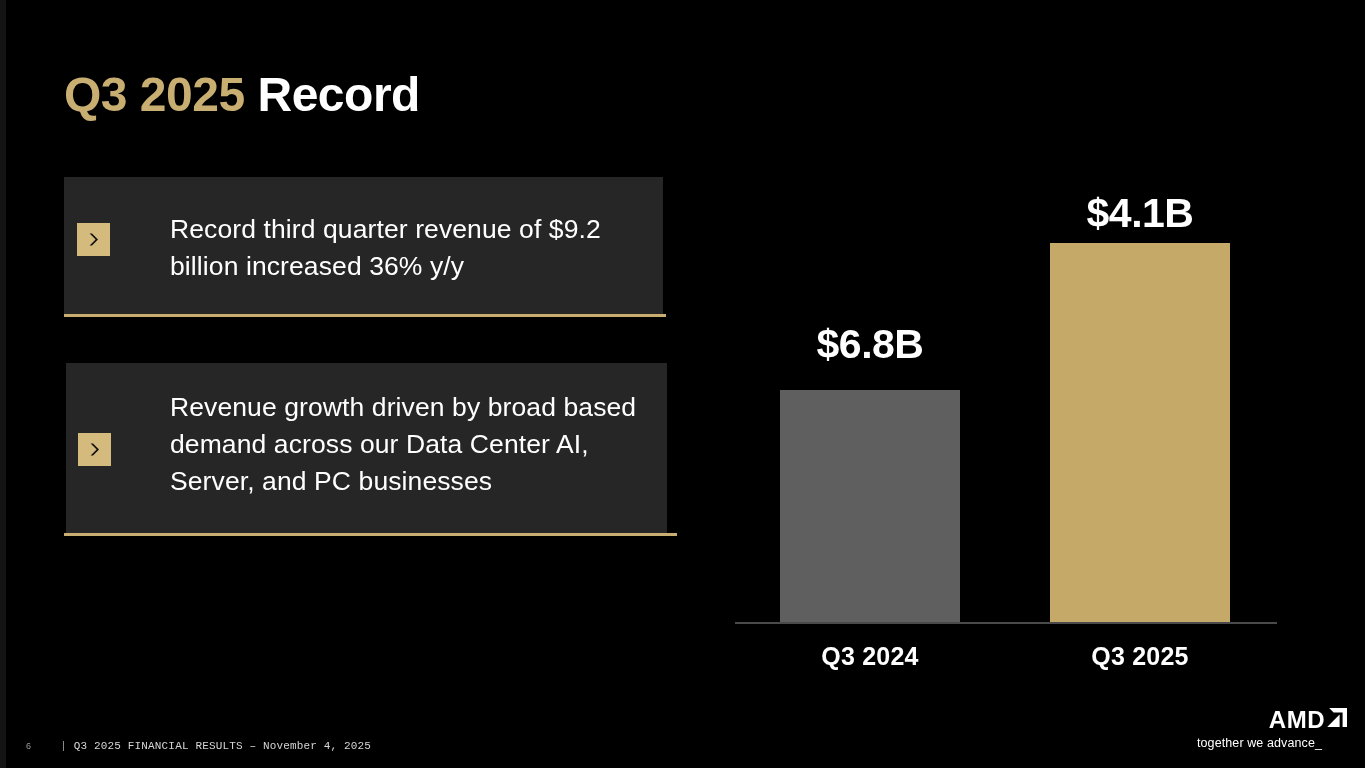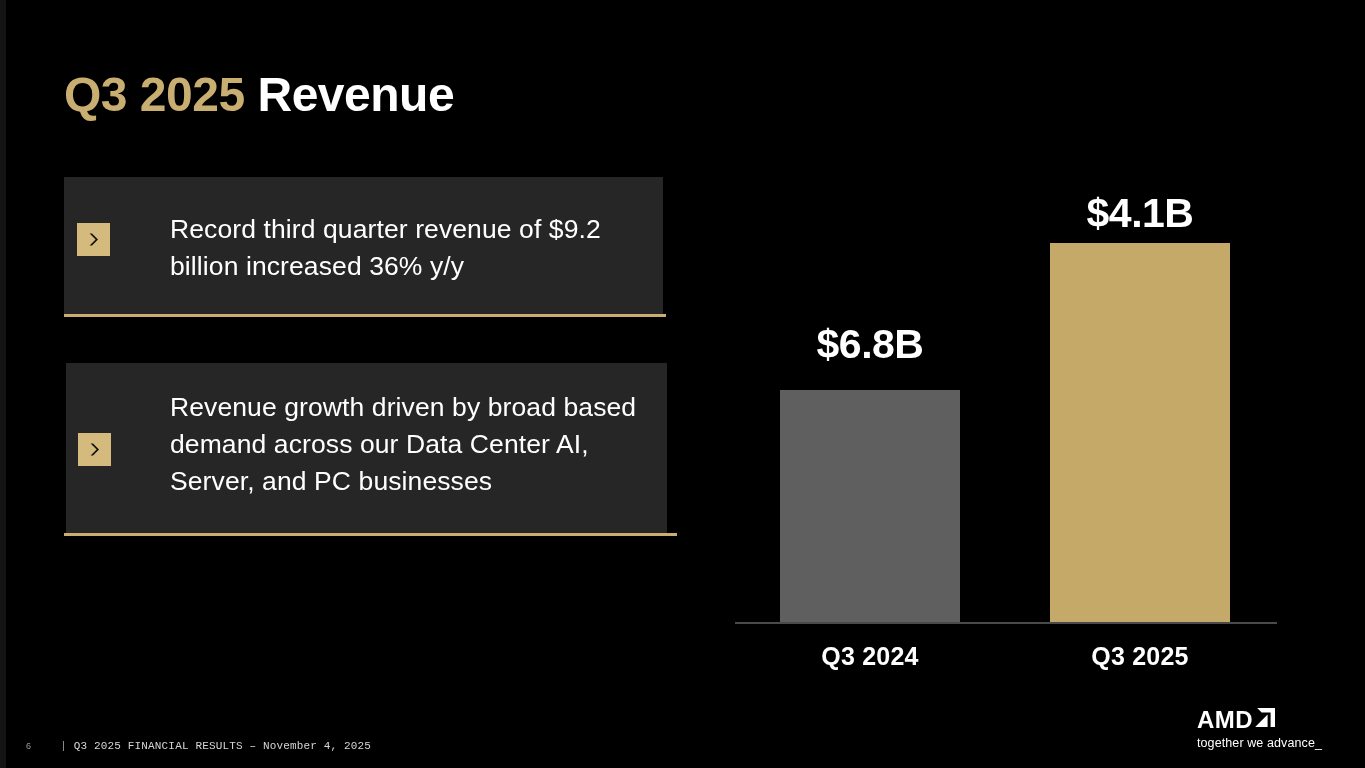--- a/index.html
+++ b/index.html
@@ -175,20 +175,21 @@
     right: 18px;
     top: 709px;
     text-align: left;
     width: 150px;
   }
   .logo-mark {
     display: flex;
     align-items: flex-end;
     gap: 0;
     height: 22px;
+    justify-content: flex-end;
   }
   .logo-word {
     color: #FFFFFF;
     font-size: 24px;
     font-weight: bold;
     letter-spacing: 0.5px;
     line-height: 22px;
   }
   .logo-tag {
     margin-top: 5px;
@@ -199,21 +200,21 @@
   }
 </style>
 </head>
 <body>
 
 <div class="slide">
 
   <div class="edge-strip"></div>
 
   <div class="title">
-    <span class="accent">Q3 2025</span><span>&nbsp;</span><span class="plain">Revenue</span>
+    <span class="accent">Q3 2025</span><span>&nbsp;</span><span class="plain">Record</span>
   </div>
 
   <div class="card" id="card-1"></div>
   <div class="card-rule" id="rule-1"></div>
   <div class="chevron-box" id="chev-1">
     <svg width="17" height="17" viewBox="0 0 17 17" aria-hidden="true">
       <path d="M4.6 2.6 L10.6 8.5 L4.6 14.4 L7.0 14.4 L13.0 8.5 L7.0 2.6 Z" fill="#111111"></path>
     </svg>
   </div>
   <div class="card-text" id="text-1">Record third quarter revenue of $9.2 billion increased 36% y/y</div>

